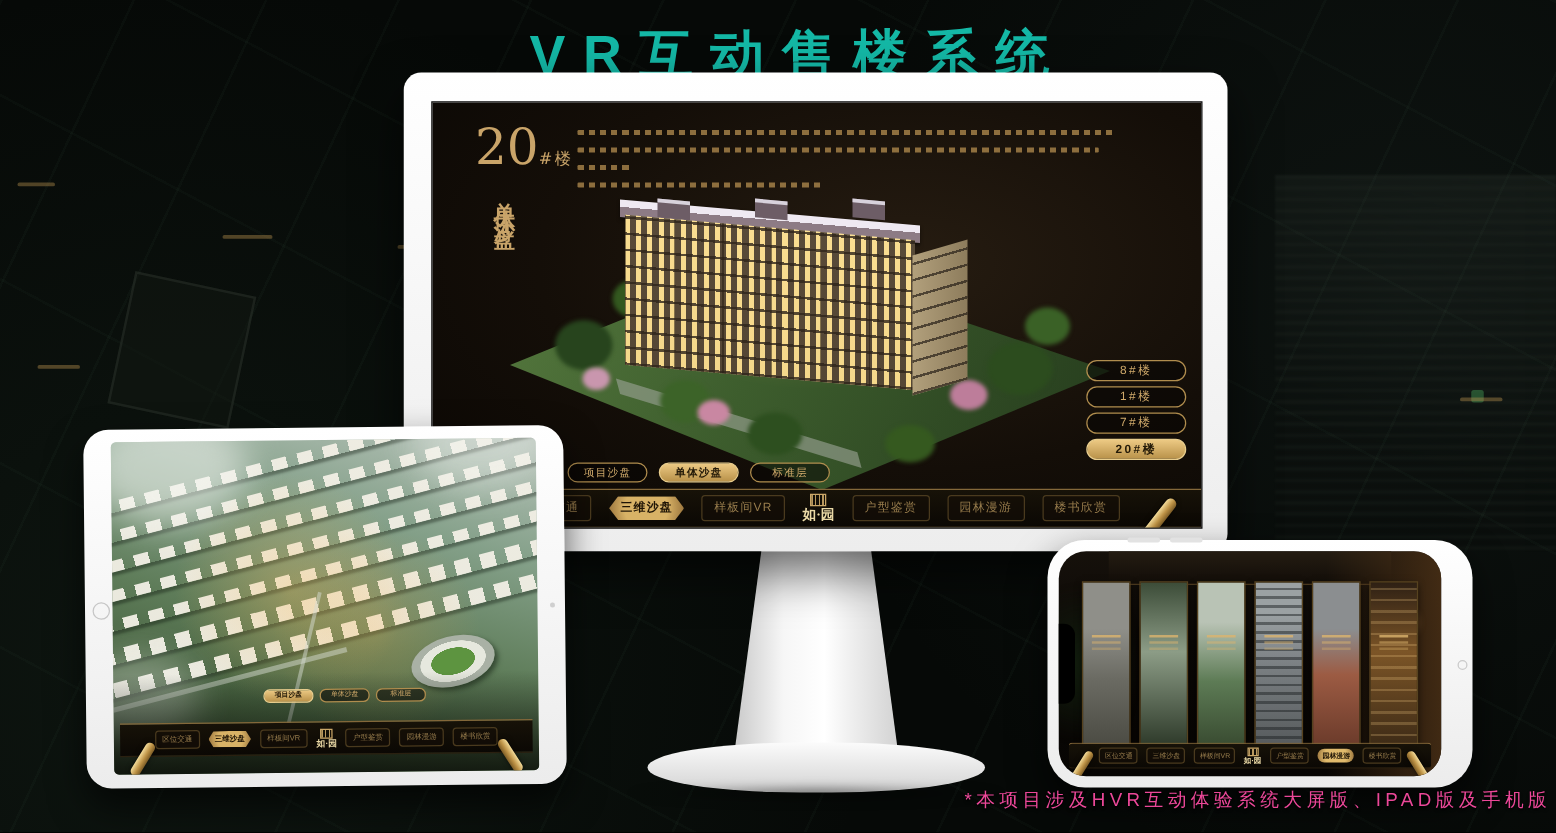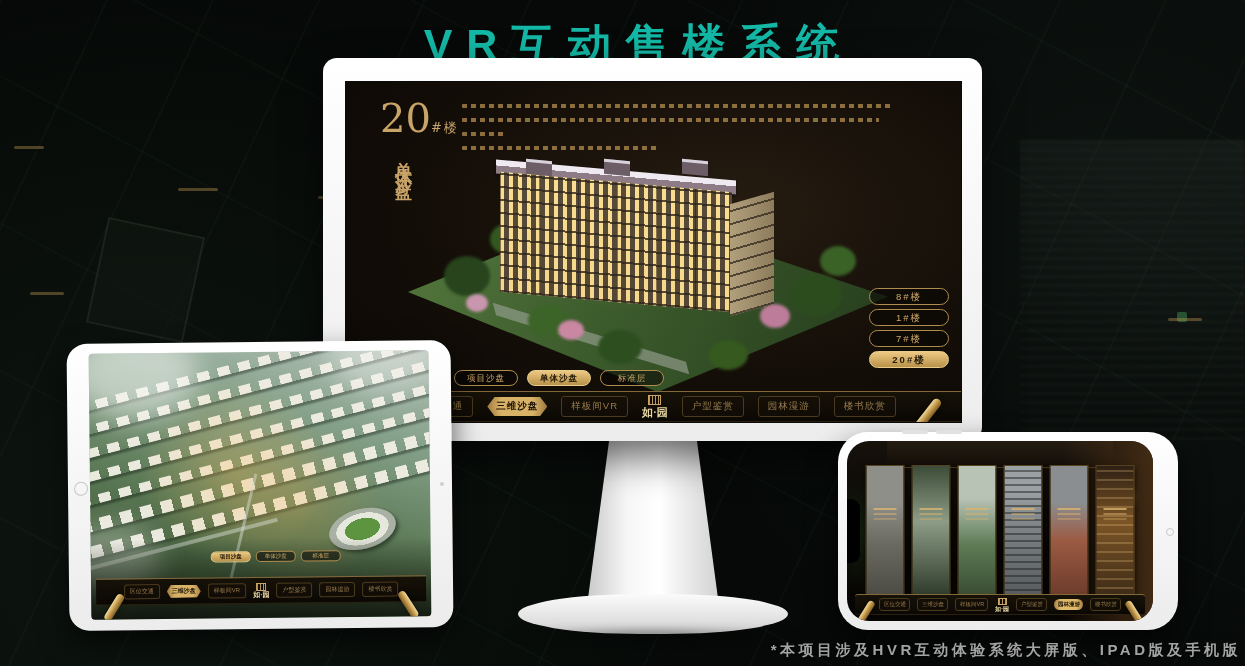--- a/index.html
+++ b/index.html
@@ -167,22 +167,22 @@
     background:radial-gradient(circle,rgba(222,160,80,.75),transparent 70%);filter:blur(3px);}
   .p-nav{left:8px;right:8px;bottom:6px;height:19px;gap:7px;padding:0 24px;border-radius:3px;}
   .p-nav .nav-item{font-size:5.5px;padding:2px 4px;}
   .p-nav .nav-item.active{border-radius:7px;clip-path:none;
     background:radial-gradient(circle,#e0ba6c 0 55%,#96713a 100%);}
   .p-nav .logo-seal{width:7px;height:5px;margin-bottom:1px;}
   .p-nav .logo-text{font-size:6px;}
   .p-scroll-l{position:absolute;left:6px;bottom:5px;width:26px;height:7px;transform:rotate(-58deg);}
   .p-scroll-r{position:absolute;right:6px;bottom:5px;width:26px;height:7px;transform:rotate(58deg);}
   
-  .caption{position:absolute;right:4px;bottom:6px;z-index:7;color:#a3a3a3;
-    font-size:15px;font-weight:700;letter-spacing:3.5px;text-shadow:0 1px 2px #000;}
+  .caption{position:absolute;right:4px;bottom:16px;z-index:7;color:#ec4899;
+    font-size:15px;font-weight:400;letter-spacing:3.5px;text-shadow:0 1px 2px #000;}
 </style>
 </head>
 <body>
 
 <div class="stage">
 
   <div class="bg-lines"></div>
   <div class="bg-frame"></div>
   <div class="bg-build"></div>
   <div class="bg-logo-dot"></div>

